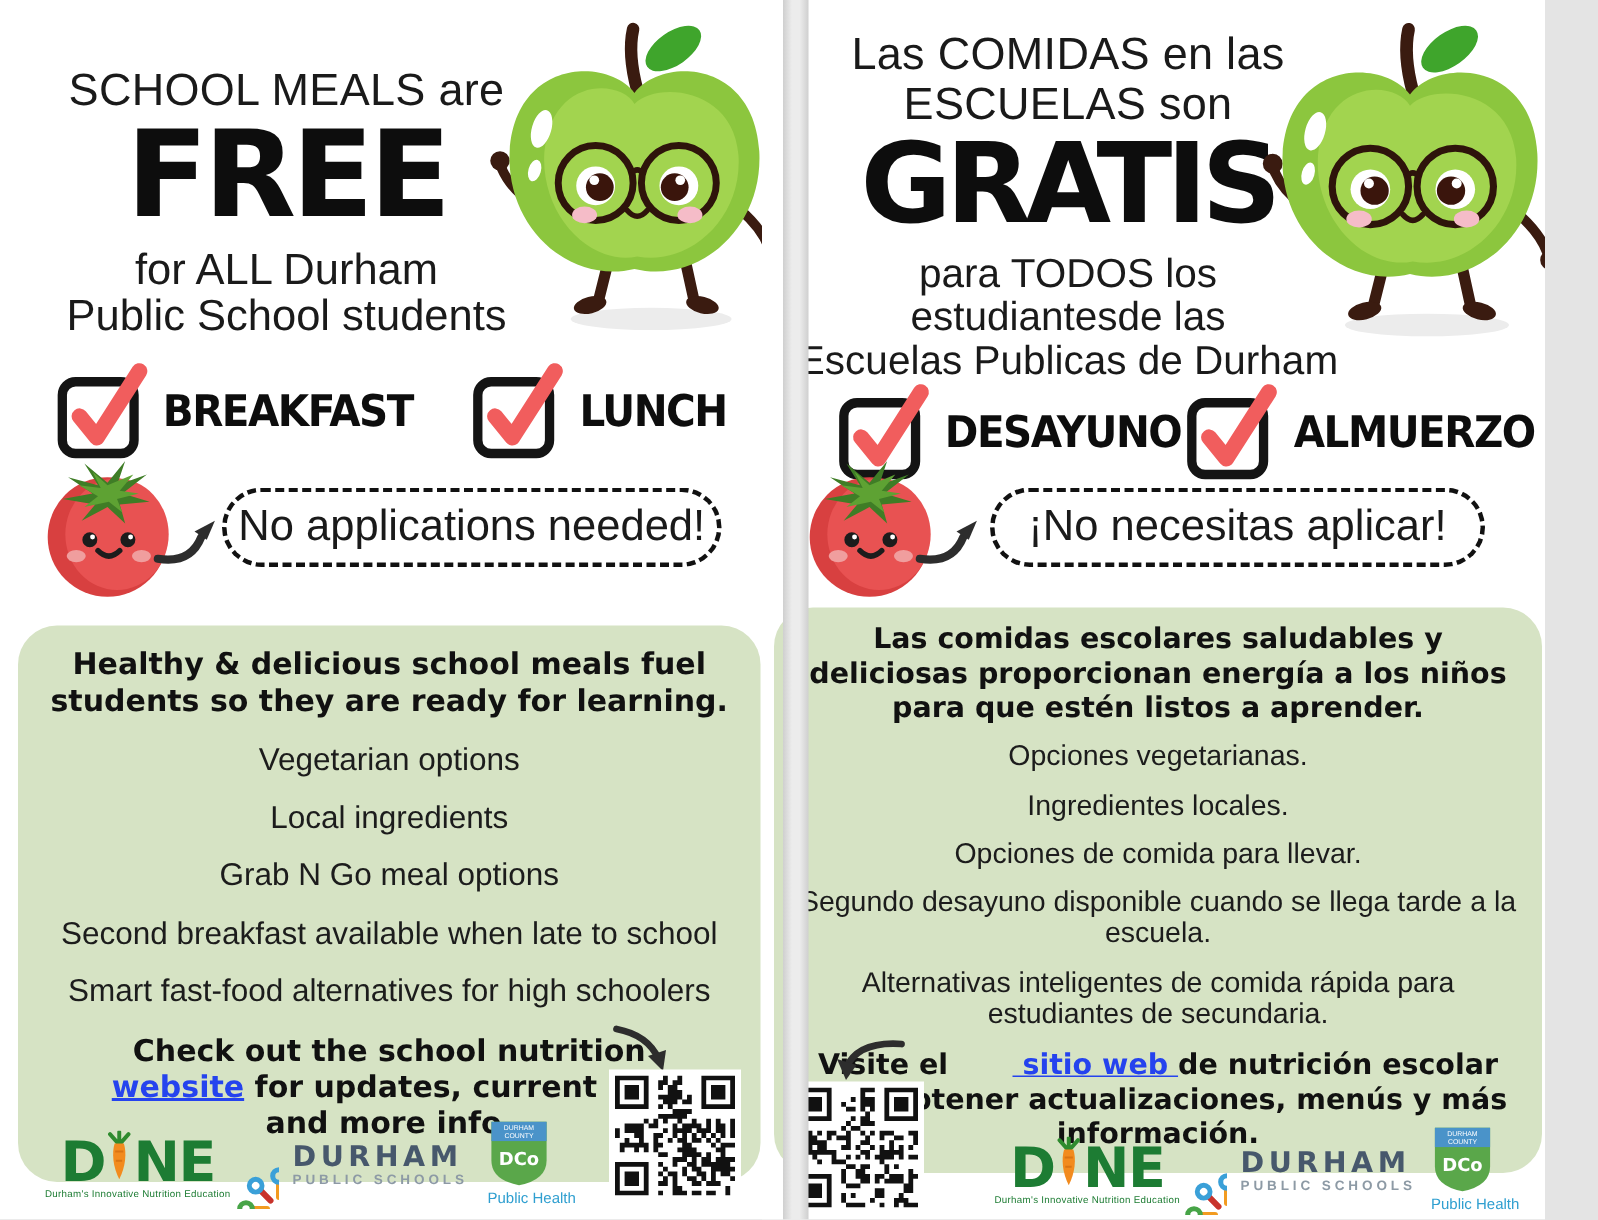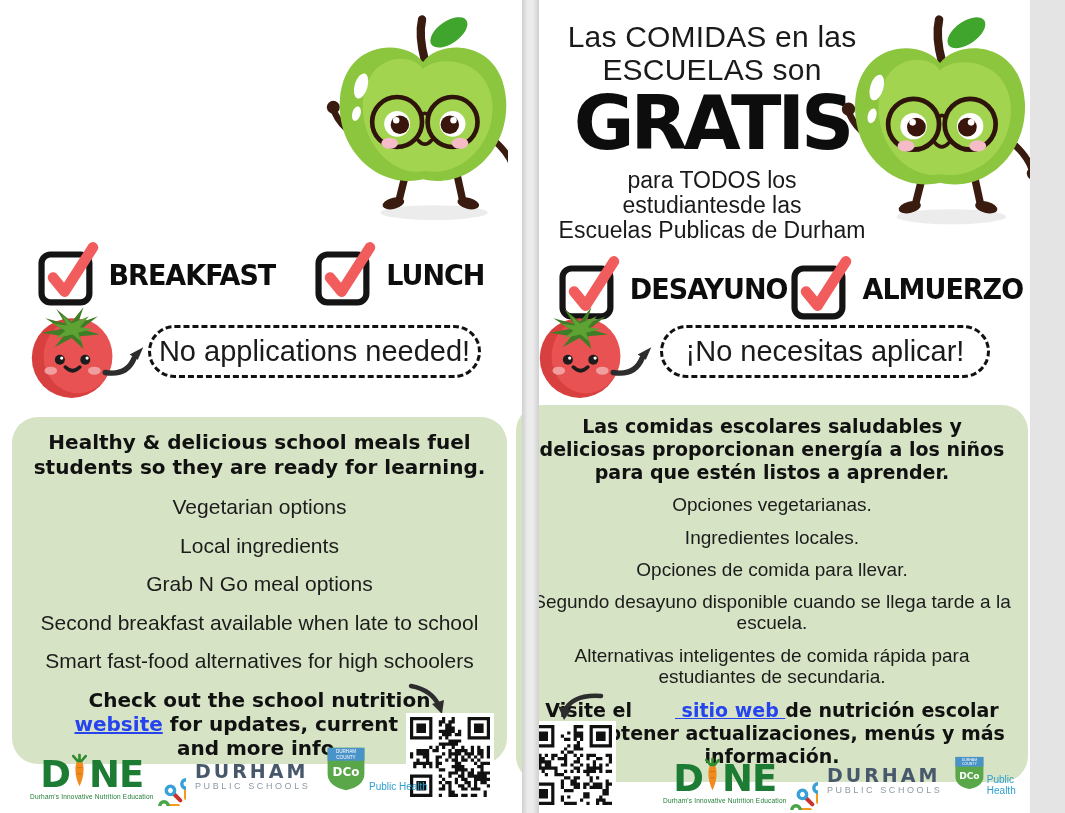--- a/index.html
+++ b/index.html
@@ -24,21 +24,21 @@
   .hdr { position:absolute; top:44px; left:0; width:382px; text-align:center; }
   .page-right .hdr { top:20px; width:408px; }
   .hdr-line { font-size:30px; line-height:1.1; color:#1a1a1a; letter-spacing:0.2px; }
   .big-word {
     font-family:"DejaVu Sans", sans-serif; font-weight:800;
     font-size:80px; line-height:1.0; letter-spacing:-3px; color:#0d0d0d;
     margin-top:0px;
   }
   .page-right .big-word { font-size:74px; letter-spacing:-4px; }
   .sub-line { font-size:29px; line-height:1.08; color:#1a1a1a; }
-  .page-right .sub-line { font-size:23px; }
+  .page-right .sub-line { font-size:27px; }
   .sub-wrap { margin-top:8px; }
 
   .apple-wrap { position:absolute; top:12px; left:325px; width:196px; height:224px; }
   .page-right .apple-wrap { left:332px; width:200px; }
 
   
   .check-row { position:absolute; top:240px; left:0; width:100%;
                display:flex; justify-content:center; align-items:center; gap:40px; }
   .page-right .check-row { top:254px; gap:4px;padding-left:44px; }
   .check-item { display:flex; align-items:center; gap:9px; }
@@ -56,21 +56,21 @@
     border:3px dashed #111; border-radius:40px;
     display:flex; align-items:center; justify-content:center;
     font-size:29px; color:#1a1a1a; background:#fff;
   }
   .page-right .pill { left:152px; width:330px; }
 
   
   .panel {
     position:absolute; left:12px; top:417px; width:495px;
     background:#d6e3c4; border-radius:26px;
-    padding:13px 10px 4px; text-align:center;
+    padding:13px 10px 28px; text-align:center;
   }
   .page-right .panel { left:8px; top:405px; width:512px; padding:10px 12px 14px; }
   .panel-heading { font-family:"DejaVu Sans", sans-serif; font-weight:700; font-size:20px; line-height:1.25; color:#111; }
   .page-right .panel-heading { font-size:19px; line-height:1.2; }
   .panel-item { font-size:21px; line-height:1.12; color:#1c1c1c; margin-top:15px; }
   .page-right .panel-item { font-size:19px; margin-top:11px; }
   .panel-footer { font-family:"DejaVu Sans", sans-serif; font-weight:700; font-size:20px; line-height:1.2; color:#111; margin-top:15px; }
   .page-right .panel-footer { font-size:19px; margin-top:12px; }
   .panel-footer a { color:#2543ee; text-decoration:underline; cursor:pointer;margin-left:43px; }
 
@@ -90,22 +90,22 @@
   .page-right .dine { left:155px; top:10px; }
   .dine-word { display:flex; align-items:flex-end; line-height:0.85;
     font-family:"DejaVu Sans", sans-serif; font-weight:800; font-size:37px; color:#1d7c33; letter-spacing:-1px; }
   .dine-word svg { width:17px; height:40px; margin:0 1px; }
   .dine-caption { font-size:6.5px; color:#1d7c33; margin-top:3px; letter-spacing:0.2px; }
   .dps { position:absolute; display:flex; align-items:center; gap:9px; }
   .page-left  .dps { left:126px; top:2px; }
   .page-right .dps { left:250px; top:6px; }
   .dps svg.burst { width:60px; height:60px; }
   .dps-name { font-family:"DejaVu Sans", sans-serif; font-weight:700; font-size:19px; letter-spacing:3px; color:#47586c; line-height:1.1; }
-  .dps-sub  { font-size:9px; letter-spacing:2.6px; color:#8d9aa5; font-weight:400; }
-  .health { position:absolute; display:flex; flex-direction:row; align-items:flex-end; gap:2px; }
+  .dps-sub  { font-size:9px; letter-spacing:2.6px; color:#8d9aa5; font-weight:700; }
+  .health { position:absolute; display:flex; flex-direction:column; align-items:flex-start; gap:2px; }
   .page-left  .health { left:325px; top:2px; }
   .page-right .health { left:446px; top:6px; }
   .health svg { width:42px; height:46px; }
   .health-label { font-size:10px; color:#2f9fd0; }
   .hidden-defs { position:absolute; width:0; height:0; overflow:hidden; }
 </style>
 </head>
 <body>
 
 <svg class="hidden-defs" aria-hidden="true">
@@ -209,20 +209,28 @@
       <path d="M24,22 L34,32 L36,18 Z" fill="#2d2d2d"></path>
     </symbol>
     <symbol id="sym-arrow-l" viewBox="0 0 50 30">
       <path d="M47,4 Q18,2 10,20" fill="none" stroke="#2d2d2d" stroke-width="4.5" stroke-linecap="round"></path>
       <path d="M4,14 L10,28 L17,18 Z" fill="#2d2d2d"></path>
     </symbol>
   </defs>
 </svg>
 
 <div class="page page-left">
+  <div class="hdr">
+    <div class="hdr-line">SCHOOL MEALS are</div>
+    <div class="big-word">FREE</div>
+    <div class="sub-wrap">
+      <div class="sub-line">for ALL Durham</div>
+      <div class="sub-line">Public School students</div>
+    </div>
+  </div>
 
   <div class="apple-wrap">
     <svg viewBox="0 0 212 230">
         <use href="#sym-apple"></use>
       </svg>
   </div>
 
   <div class="check-row">
     <div class="check-item">
       <svg>

